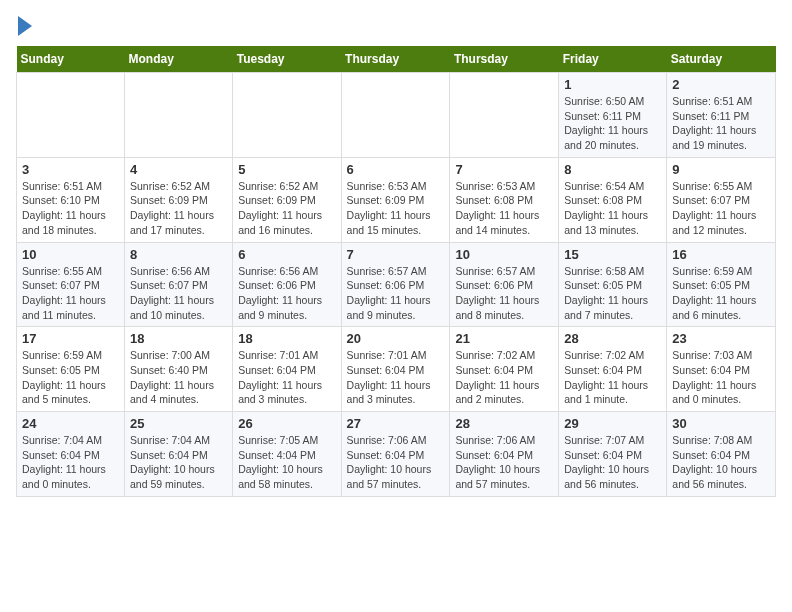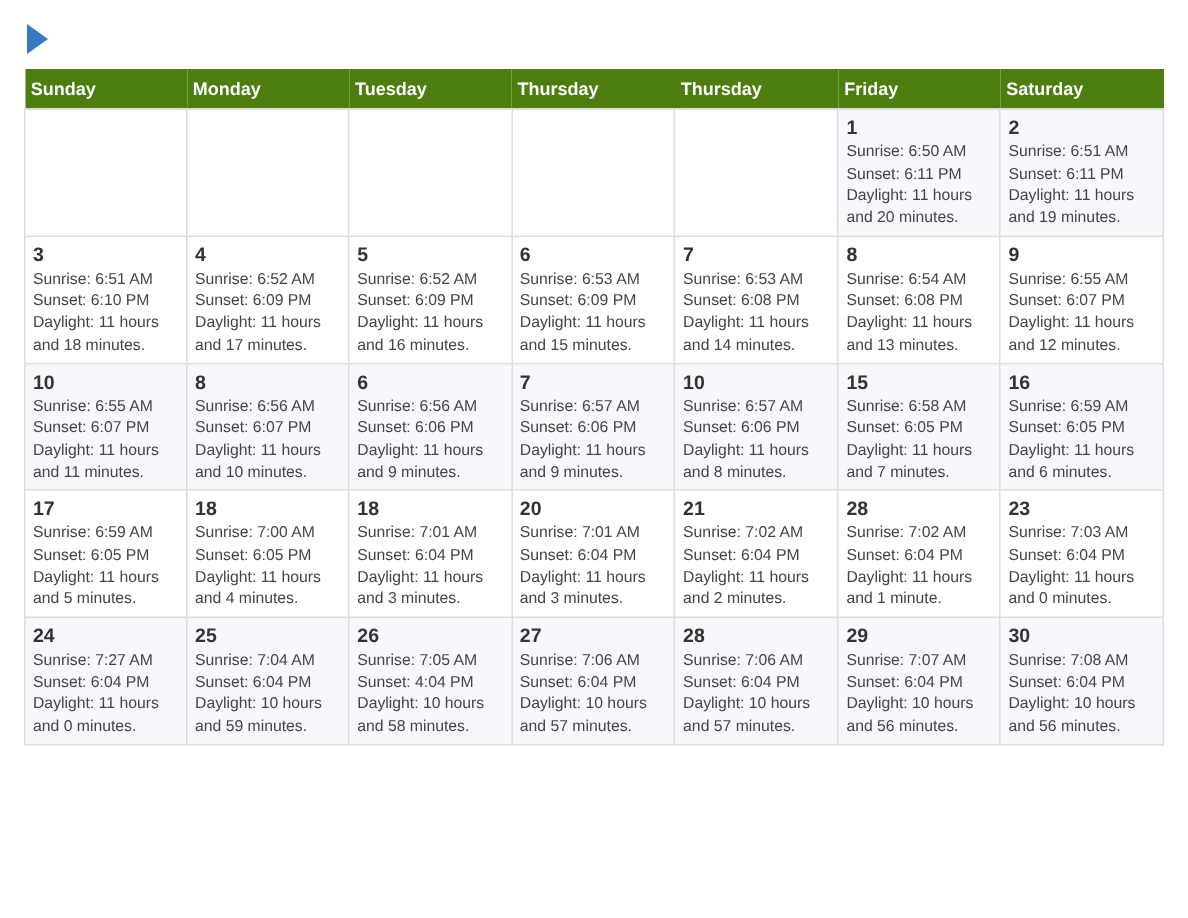--- a/index.html
+++ b/index.html
@@ -234,21 +234,21 @@
         <td>
           <span class="day-num">17</span>
           <div class="day-info">Sunrise: 6:59 AM
 Sunset: 6:05 PM
 Daylight: 11 hours
 and 5 minutes.</div>
         </td>
         <td>
           <span class="day-num">18</span>
           <div class="day-info">Sunrise: 7:00 AM
-Sunset: 6:05 PM
+Sunset: 6:40 PM
 Daylight: 11 hours
 and 4 minutes.</div>
         </td>
         <td>
           <span class="day-num">18</span>
           <div class="day-info">Sunrise: 7:01 AM
 Sunset: 6:04 PM
 Daylight: 11 hours
 and 3 minutes.</div>
         </td>
@@ -277,21 +277,21 @@
           <span class="day-num">23</span>
           <div class="day-info">Sunrise: 7:03 AM
 Sunset: 6:04 PM
 Daylight: 11 hours
 and 0 minutes.</div>
         </td>
       </tr>
       <tr>
         <td>
           <span class="day-num">24</span>
-          <div class="day-info">Sunrise: 7:27 AM
+          <div class="day-info">Sunrise: 7:04 AM
 Sunset: 6:04 PM
 Daylight: 11 hours
 and 0 minutes.</div>
         </td>
         <td>
           <span class="day-num">25</span>
           <div class="day-info">Sunrise: 7:04 AM
 Sunset: 6:04 PM
 Daylight: 10 hours
 and 59 minutes.</div>

